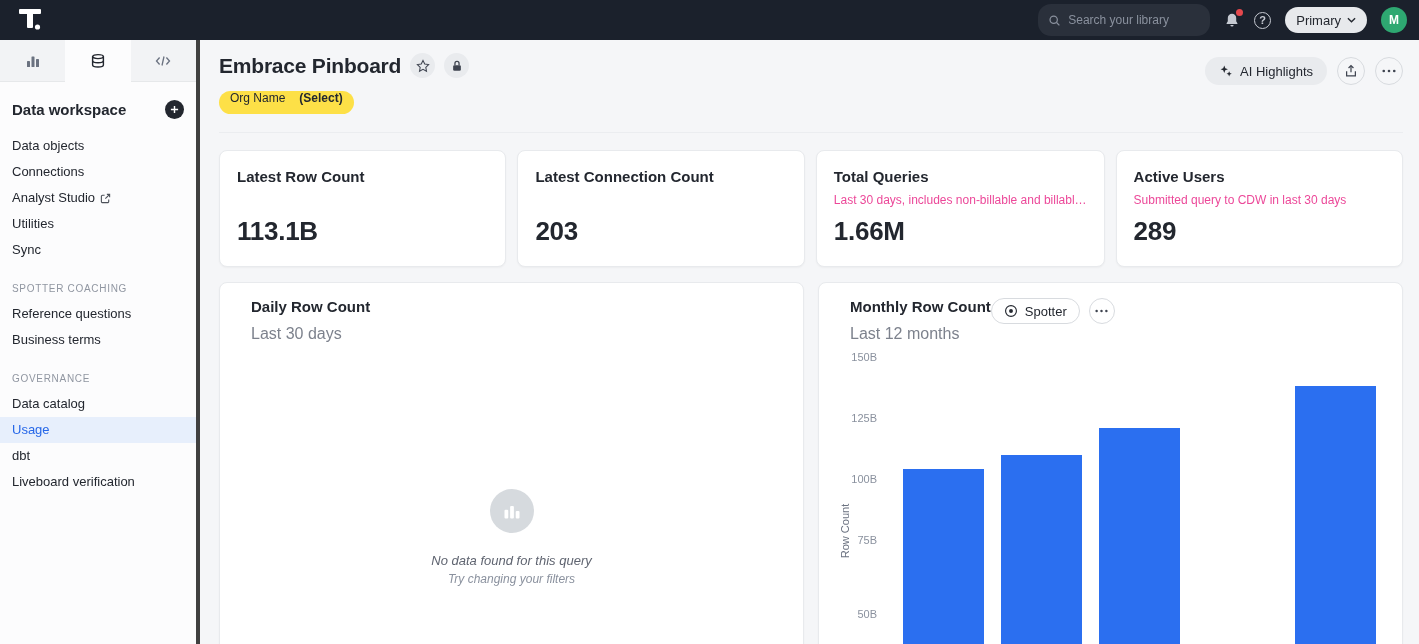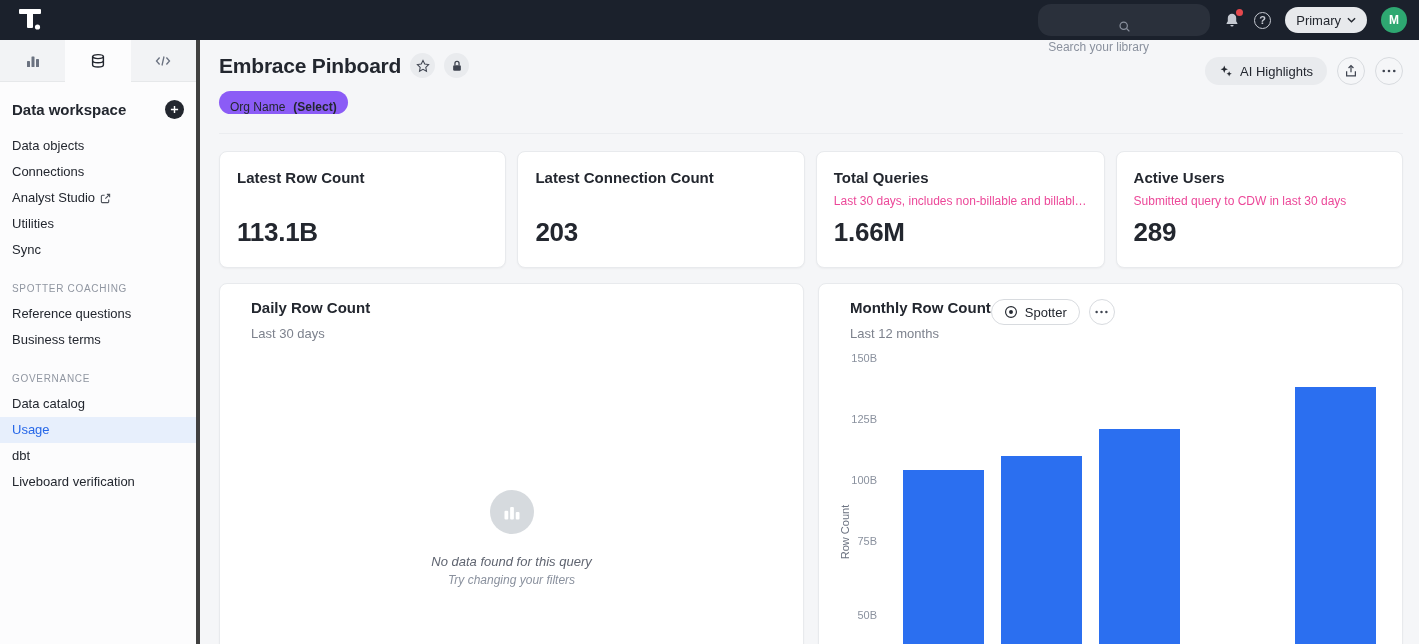--- a/index.html
+++ b/index.html
@@ -16,21 +16,21 @@
     height: 40px; flex: 0 0 40px;
     background: var(--topbar_bg, #1b212c);
     display: flex; align-items: center; justify-content: space-between;
     padding: 0 12px 0 16px;
   }
   .logo { color: #ffffff; display: flex; align-items: center; }
   .topbar-right { display: flex; align-items: center; gap: 14px; }
   .searchbox {
     width: 172px; height: 26px; border-radius: 13px;
     background: #2a303b; display: flex; align-items: center;
-    padding: 16px 10px; gap: 7px; color: #8a919e; flex-direction: column;
+    padding: 16px 10px; gap: 7px; color: #8a919e;
   }
   .searchbox input {
     background: transparent; border: none; outline: none;
     color: #cfd3da; font-size: 12px; width: 100%;
     font-family: "Liberation Sans", sans-serif;
   }
   .searchbox input::placeholder { color: #8a919e; }
   .tb-icon { position: relative; color: #c6cad2; display: flex; align-items: center; cursor: pointer; }
   .notif-dot {
     position: absolute; top: -3px; right: -3px; width: 7px; height: 7px;
@@ -90,22 +90,22 @@
     display: flex; justify-content: space-between; align-items: flex-start;
     padding: 13px 0 18px; border-bottom: 1px solid #ebedf0;
   }
   .title-row { display: flex; align-items: center; gap: 9px; }
   .page-title { font-size: 21px; font-weight: 600; letter-spacing: -0.01em; }
   .icon-chip {
     width: 25px; height: 25px; border-radius: 50%; background: #e9ebee; color: #3f4450;
     display: flex; align-items: center; justify-content: center; cursor: pointer; border: none;
   }
   .org-chip {
-    margin-top: 13px; display: inline-flex; align-items: flex-end; gap: 8px;
-    background: #8b5cf6; border-radius: 13px; height: 23px; padding: 0 11px;
+    margin-top: 13px; display: inline-flex; align-items: flex-start; gap: 14px;
+    background: #fde047; border-radius: 13px; height: 23px; padding: 0 11px;
     font-size: 12px; cursor: pointer;
   }
   .org-chip b { font-weight: 700; }
   .head-actions { display: flex; align-items: center; gap: 10px; margin-top: 4px; }
   .ai-btn {
     height: 28px; border-radius: 14px; background: #e9ebee; border: none;
     display: flex; align-items: center; gap: 7px; padding: 0 14px;
     font-size: 13px; color: #23272f; font-family: inherit; cursor: pointer;
   }
   .round-btn {
@@ -123,21 +123,21 @@
   .kpi-card { height: 117px; padding: 17px 17px 19px; display: flex; flex-direction: column; cursor: pointer; }
   .kpi-title { font-size: 15px; font-weight: 700; }
   .kpi-sub { font-size: 12px; color: #ec4899; margin-top: 8px; white-space: nowrap; overflow: hidden; text-overflow: ellipsis; }
   .kpi-value { font-size: 26px; font-weight: 700; margin-top: auto; letter-spacing: -0.01em; }
 
   
   .panel-grid { display: grid; grid-template-columns: 1fr 1fr; gap: 14px; margin-top: 15px; }
   .panel { height: 400px; position: relative; padding: 15px 16px; overflow: hidden; }
   .panel-head { display: flex; justify-content: flex-start; align-items: flex-start; margin-left: 15px; }
   .panel-title { font-size: 15px; font-weight: 700; }
-  .panel-sub { font-size: 13px; color: #7d828d; margin-top: 10px; }
+  .panel-sub { font-size: 16px; color: #7d828d; margin-top: 10px; }
   .panel-controls { display: flex; align-items: center; gap: 9px; }
   .spotter-btn {
     height: 26px; border-radius: 13px; border: 1px solid #d8dbdf; background: #fff;
     display: flex; align-items: center; gap: 7px; padding: 0 12px;
     font-size: 13px; color: #23272f; font-family: inherit; cursor: pointer;
   }
   .more-round {
     width: 26px; height: 26px; border-radius: 50%; border: 1px solid #d8dbdf;
     background: #fff; color: #3f4450; display: flex; align-items: center; justify-content: center; cursor: pointer;
   }

